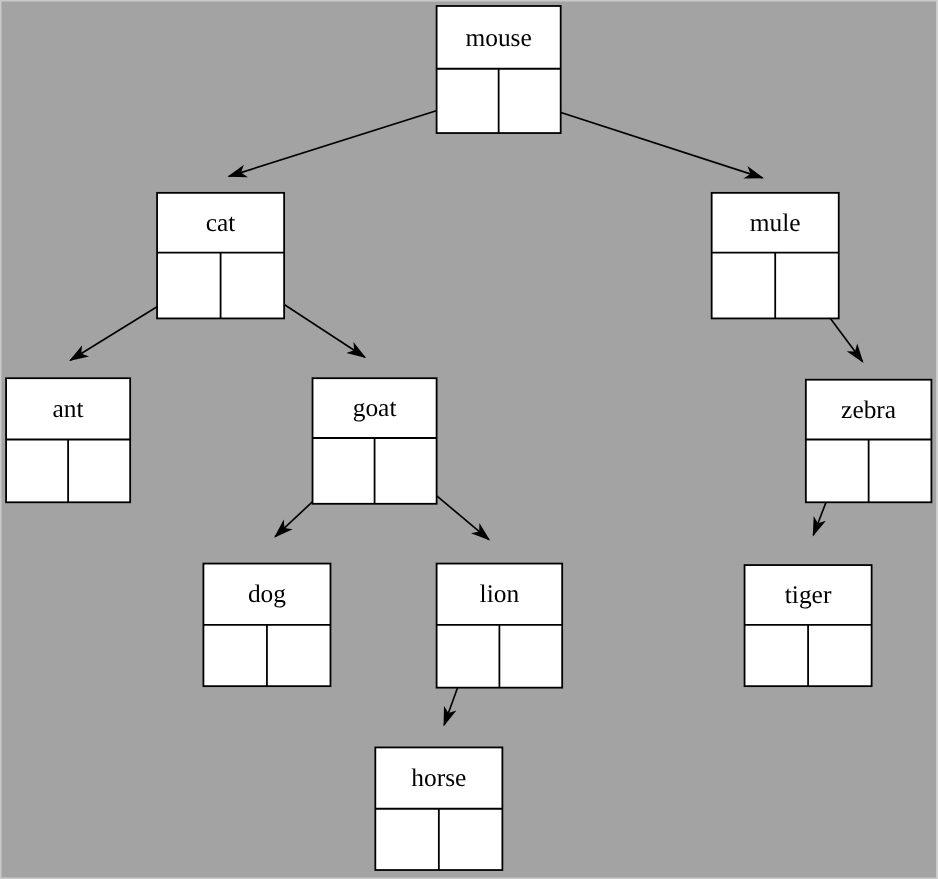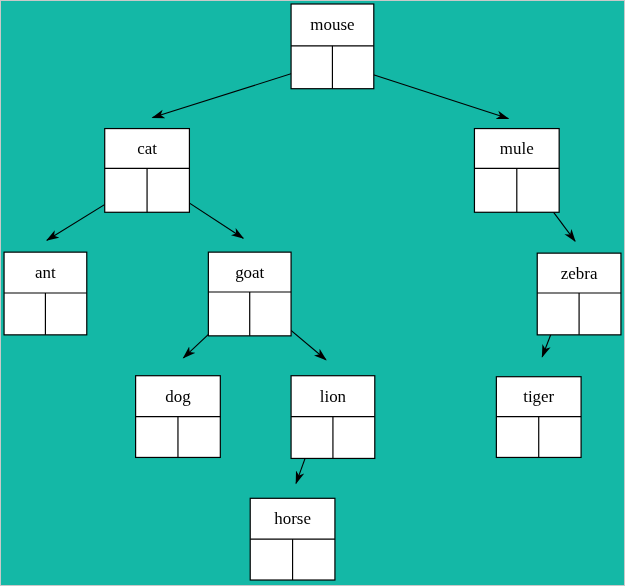--- a/index.html
+++ b/index.html
@@ -7,21 +7,21 @@
     padding: 0;
     background: #ffffff;
     font-family: "Liberation Serif", "DejaVu Serif", serif;
   }
   .canvas {
     position: relative;
     width: 625px;
     height: 586px;
     box-sizing: border-box;
     border: 1px solid #c9c9c9;
-    background: #14b8a6;
+    background: #a3a3a3;
     overflow: hidden;
   }
   .canvas svg {
     display: block;
     width: 100%;
     height: 100%;
   }
   .node-rect {
     fill: #ffffff;
     stroke: #000000;

